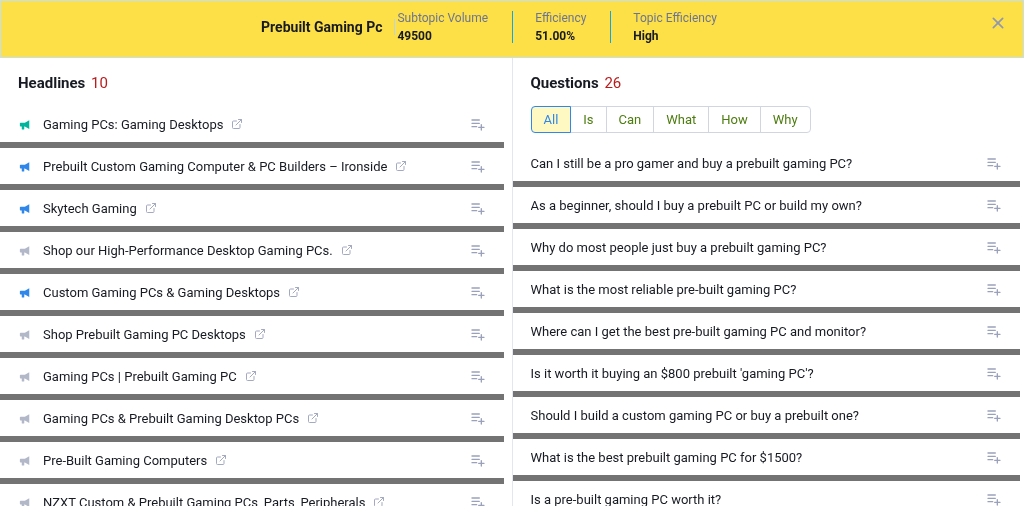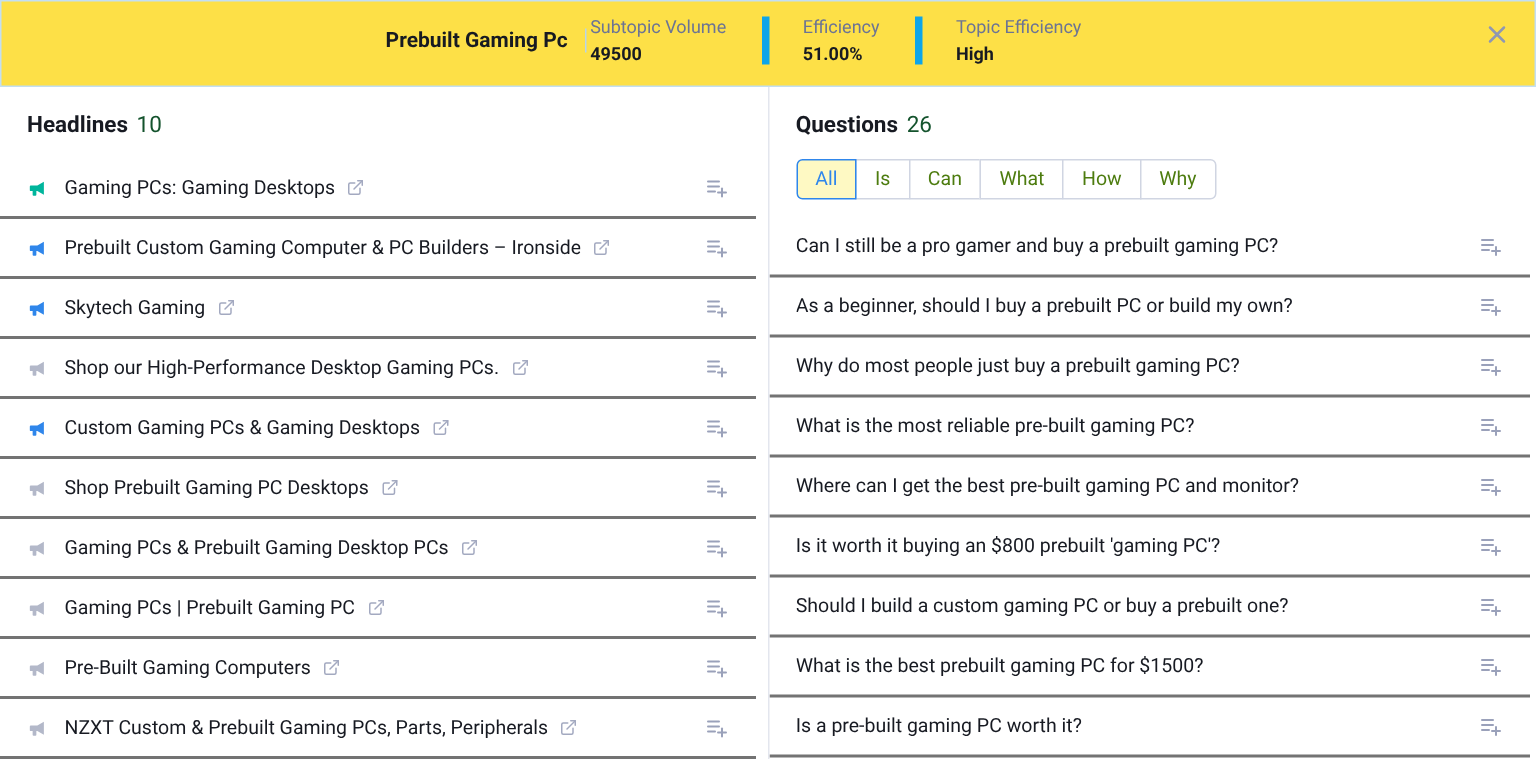--- a/index.html
+++ b/index.html
@@ -21,21 +21,21 @@
       align-items: center;
       padding: 10px 18px 14px 18px;
       position: relative;
       justify-content: center;
     }
     .header-item {
       display: flex;
       flex-direction: column;
       padding-right: 24px;
       margin-right: 22px;
-      border-right: 5px solid #0ea5e9;
+      border-right: 1px solid #0ea5e9;
     }
     .header-item:last-of-type {
       border-right: none;
     }
     .header-title {
       font-size: 14px;
       font-weight: 700;
       color: #171a22;
       padding-right: 12px;
       margin-right: 2px;
@@ -77,34 +77,34 @@
     .column:first-child {
       border-right: 1px solid #e3e6ee;
     }
     .section-title {
       font-size: 15px;
       font-weight: 700;
       color: #171a22;
       padding: 16px 18px 14px 18px;
     }
     .section-title .count {
-      color: #14532d;
+      color: #b91c1c;
       font-weight: 400;
       margin-left: 2px;
     }
     .list {
       overflow-y: auto;
       flex: 1;
       padding-right: 8px;
     }
     .row {
       display: flex;
       align-items: center;
       padding: 10px 18px;
-      border-bottom: 2px solid #737373;
+      border-bottom: 6px solid #737373;
       font-size: 13px;
       color: #171a22;
       min-height: 40px;
     }
     .row .megaphone-icon {
       width: 15px;
       height: 15px;
       margin-right: 10px;
       flex-shrink: 0;
     }
@@ -323,40 +323,40 @@
             <line x1="3" y1="11" x2="14" y2="11"></line>
             <line x1="3" y1="16" x2="10" y2="16"></line>
             <line x1="17" y1="13" x2="17" y2="21"></line>
             <line x1="13" y1="17" x2="21" y2="17"></line>
           </svg>
         </div>
         <div class="row">
           <svg class="megaphone-icon megaphone-gray" viewBox="0 0 24 24" fill="currentColor">
             <path d="M3 10v4a1 1 0 001 1h2v4a1 1 0 001 1h2a1 1 0 001-1v-4h1l7 4V5l-7 4H4a1 1 0 00-1 1z"></path>
           </svg>
+          <span class="text">Gaming PCs | Prebuilt Gaming PC</span>
+          <svg class="ext-link-icon" viewBox="0 0 24 24" fill="none" stroke="currentColor" stroke-width="2" stroke-linecap="round" stroke-linejoin="round">
+            <path d="M18 13v6a2 2 0 01-2 2H5a2 2 0 01-2-2V8a2 2 0 012-2h6"></path>
+            <polyline points="15 3 21 3 21 9"></polyline>
+            <line x1="10" y1="14" x2="21" y2="3"></line>
+          </svg>
+          <span class="spacer"></span>
+          <svg class="add-icon" viewBox="0 0 24 24" fill="none" stroke="currentColor" stroke-width="2" stroke-linecap="round">
+            <line x1="3" y1="6" x2="14" y2="6"></line>
+            <line x1="3" y1="11" x2="14" y2="11"></line>
+            <line x1="3" y1="16" x2="10" y2="16"></line>
+            <line x1="17" y1="13" x2="17" y2="21"></line>
+            <line x1="13" y1="17" x2="21" y2="17"></line>
+          </svg>
+        </div>
+        <div class="row">
+          <svg class="megaphone-icon megaphone-gray" viewBox="0 0 24 24" fill="currentColor">
+            <path d="M3 10v4a1 1 0 001 1h2v4a1 1 0 001 1h2a1 1 0 001-1v-4h1l7 4V5l-7 4H4a1 1 0 00-1 1z"></path>
+          </svg>
           <span class="text">Gaming PCs &amp; Prebuilt Gaming Desktop PCs</span>
-          <svg class="ext-link-icon" viewBox="0 0 24 24" fill="none" stroke="currentColor" stroke-width="2" stroke-linecap="round" stroke-linejoin="round">
-            <path d="M18 13v6a2 2 0 01-2 2H5a2 2 0 01-2-2V8a2 2 0 012-2h6"></path>
-            <polyline points="15 3 21 3 21 9"></polyline>
-            <line x1="10" y1="14" x2="21" y2="3"></line>
-          </svg>
-          <span class="spacer"></span>
-          <svg class="add-icon" viewBox="0 0 24 24" fill="none" stroke="currentColor" stroke-width="2" stroke-linecap="round">
-            <line x1="3" y1="6" x2="14" y2="6"></line>
-            <line x1="3" y1="11" x2="14" y2="11"></line>
-            <line x1="3" y1="16" x2="10" y2="16"></line>
-            <line x1="17" y1="13" x2="17" y2="21"></line>
-            <line x1="13" y1="17" x2="21" y2="17"></line>
-          </svg>
-        </div>
-        <div class="row">
-          <svg class="megaphone-icon megaphone-gray" viewBox="0 0 24 24" fill="currentColor">
-            <path d="M3 10v4a1 1 0 001 1h2v4a1 1 0 001 1h2a1 1 0 001-1v-4h1l7 4V5l-7 4H4a1 1 0 00-1 1z"></path>
-          </svg>
-          <span class="text">Gaming PCs | Prebuilt Gaming PC</span>
           <svg class="ext-link-icon" viewBox="0 0 24 24" fill="none" stroke="currentColor" stroke-width="2" stroke-linecap="round" stroke-linejoin="round">
             <path d="M18 13v6a2 2 0 01-2 2H5a2 2 0 01-2-2V8a2 2 0 012-2h6"></path>
             <polyline points="15 3 21 3 21 9"></polyline>
             <line x1="10" y1="14" x2="21" y2="3"></line>
           </svg>
           <span class="spacer"></span>
           <svg class="add-icon" viewBox="0 0 24 24" fill="none" stroke="currentColor" stroke-width="2" stroke-linecap="round">
             <line x1="3" y1="6" x2="14" y2="6"></line>
             <line x1="3" y1="11" x2="14" y2="11"></line>
             <line x1="3" y1="16" x2="10" y2="16"></line>

